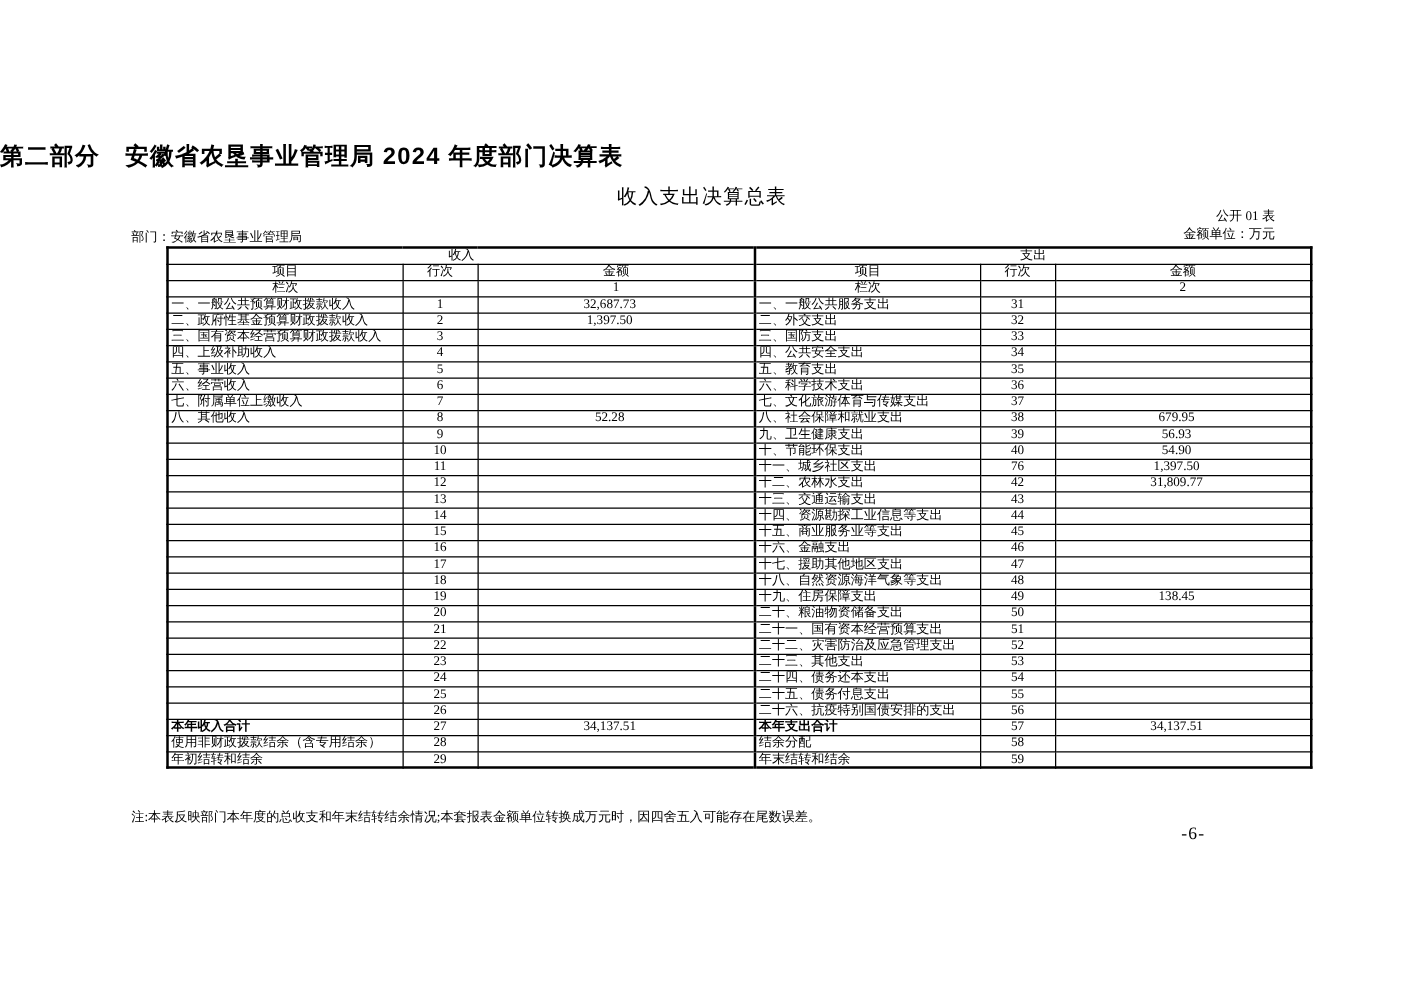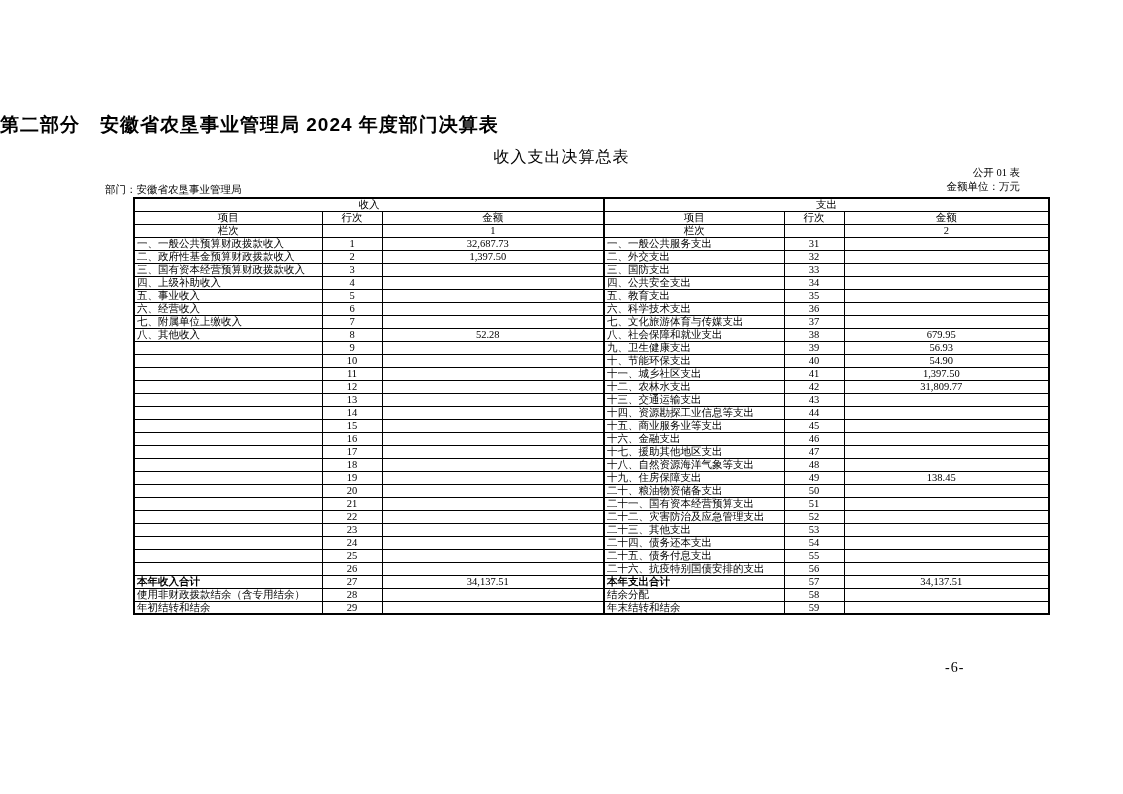--- a/index.html
+++ b/index.html
@@ -217,21 +217,21 @@
           <td class="amount"></td>
           <td class="item half-right">十、节能环保支出</td>
           <td class="line-no">40</td>
           <td class="amount">54.90</td>
         </tr>
         <tr>
           <td class="item"></td>
           <td class="line-no">11</td>
           <td class="amount"></td>
           <td class="item half-right">十一、城乡社区支出</td>
-          <td class="line-no">41</td>
+          <td class="line-no">76</td>
           <td class="amount">1,397.50</td>
         </tr>
         <tr>
           <td class="item"></td>
           <td class="line-no">12</td>
           <td class="amount"></td>
           <td class="item half-right">十二、农林水支出</td>
           <td class="line-no">42</td>
           <td class="amount">31,809.77</td>
         </tr>
@@ -367,15 +367,16 @@
           <td class="item">年初结转和结余</td>
           <td class="line-no">29</td>
           <td class="amount"></td>
           <td class="item half-right">年末结转和结余</td>
           <td class="line-no">59</td>
           <td class="amount"></td>
         </tr>
       </tbody>
   </table>
 
+  <div class="footnote">注:本表反映部门本年度的总收支和年末结转结余情况;本套报表金额单位转换成万元时，因四舍五入可能存在尾数误差。</div>
   <div class="page-number">-6-</div>
 
 </div>
 
 </body></html>

